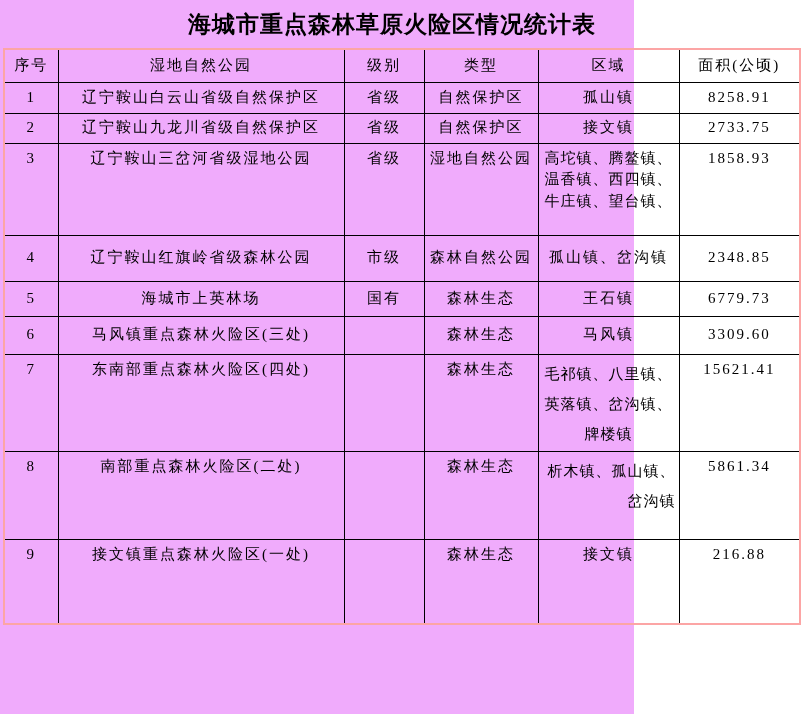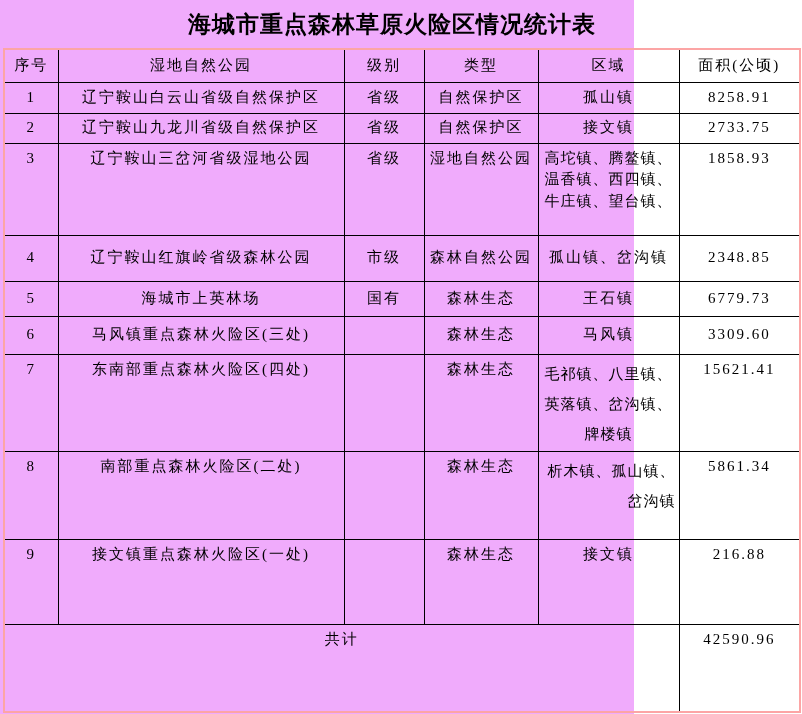--- a/index.html
+++ b/index.html
@@ -169,20 +169,16 @@
 
     <tr class="row-9 vtop">
       <td class="cell-serial num">9</td>
       <td class="cell-name">接文镇重点森林火险区(一处)</td>
       <td class="cell-level"></td>
       <td class="cell-type">森林生态</td>
       <td class="cell-region">接文镇</td>
       <td class="cell-area num">216.88</td>
     </tr>
 
-    <tr class="row-total vtop">
-      <td colspan="5" class="cell-total-label">共计</td>
-      <td class="cell-area num">42590.96</td>
-    </tr>
 
   </tbody>
     </table>
 </div>
 
 </body></html>

